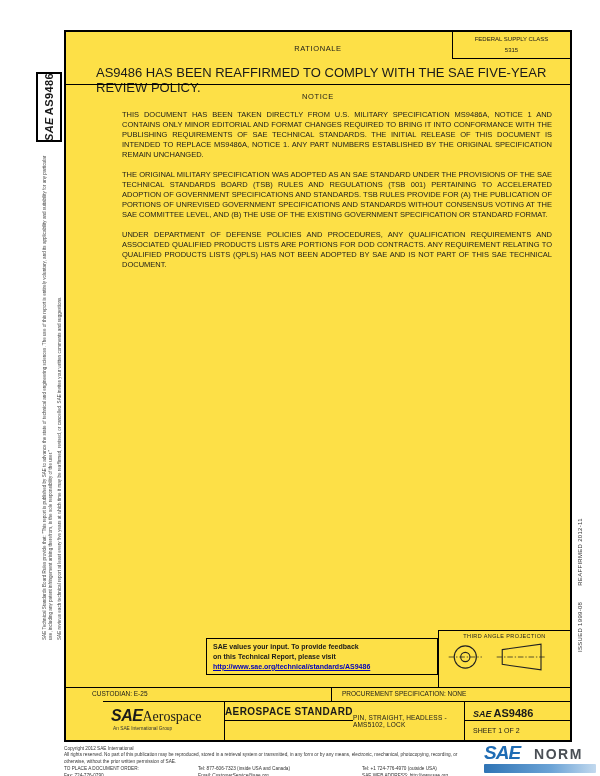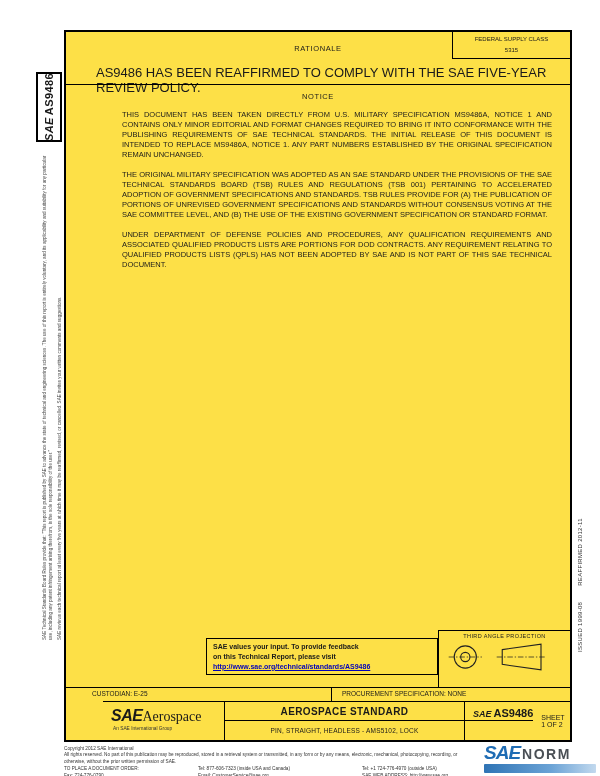--- a/index.html
+++ b/index.html
@@ -90,48 +90,48 @@
   
   .title-block {
     position: absolute; left: 0; right: 0; top: 669px; bottom: 0;
     border-top: 1.5px solid #000; display: flex; margin-left: 37px;
   }
   .tb-logo { width: 122px; border-right: 1.5px solid #000; padding: 5px 6px 2px 8px; }
   .tb-logo-line { white-space: nowrap; }
   .sae-italic.big { font-size: 16px; letter-spacing: -.5px; }
   .aero { font-family: "Liberation Serif", serif; font-size: 14px; }
   .tb-logo-sub { font-size: 4.8px; color: #333; margin-top: 1px; padding-left: 2px; }
-  .tb-center { flex: 1; display: flex; flex-direction: column; }
+  .tb-center { flex: 1; display: flex; flex-direction: row; }
   .tb-doc-type {
     height: 19px; line-height: 19px; text-align: center;
     font-weight: bold; font-size: 10px; letter-spacing: .4px;
     border-bottom: 1.5px solid #000;
   }
   .tb-doc-title { flex: 1; display: flex; align-items: center; justify-content: center; font-size: 6.5px; letter-spacing: .2px; }
-  .tb-right { width: 106px; border-left: 1.5px solid #000; display: flex; flex-direction: row; }
+  .tb-right { width: 106px; border-left: 1.5px solid #000; display: flex; flex-direction: column; }
   .tb-num { height: 19px; line-height: 19px; border-bottom: 1.5px solid #000; padding-left: 8px; white-space: nowrap; }
   .sae-italic.small { font-size: 9px; }
   .tb-num-val { font-weight: bold; font-size: 11px; margin-left: 2px; }
   .tb-sheet { flex: 1; display: flex; align-items: center; padding-left: 8px; font-size: 7px; }
 
   
   .copyright {
     position: absolute; left: 64px; right: 122px; top: 746px;
     font-size: 4.7px; color: #333; line-height: 1.35;
   }
   .rights { margin-bottom: 1px; }
   .contact-grid {
     display: grid; grid-template-columns: 128px 158px auto; column-gap: 6px; row-gap: 1px;
   }
 
   
   .watermark { position: absolute; right: 4px; bottom: 3px; width: 112px; text-align: left; }
   .wm-line { white-space: nowrap; line-height: 1; }
   .wm-sae { color: #1f6cb4; font-style: italic; font-weight: bold; font-size: 19px; letter-spacing: -1px; }
-  .wm-norm { color: #4a4f55; font-weight: bold; font-size: 14px; letter-spacing: 1.5px; margin-left: 2px; }
+  .wm-norm { color: #4a4f55; font-weight: bold; font-size: 14px; letter-spacing: 1.5px; margin-left: 14px; }
   .wm-bar { height: 9px; margin-top: 2px; border-radius: 1px;
     background: linear-gradient(90deg, #2f74b5 0%, #6ba3d6 60%, #c2d9ee 100%); }
 </style>
 </head>
 <body>
 
 <div class="page">
 
   <div class="doc-tab">
     <div class="doc-tab-inner">

